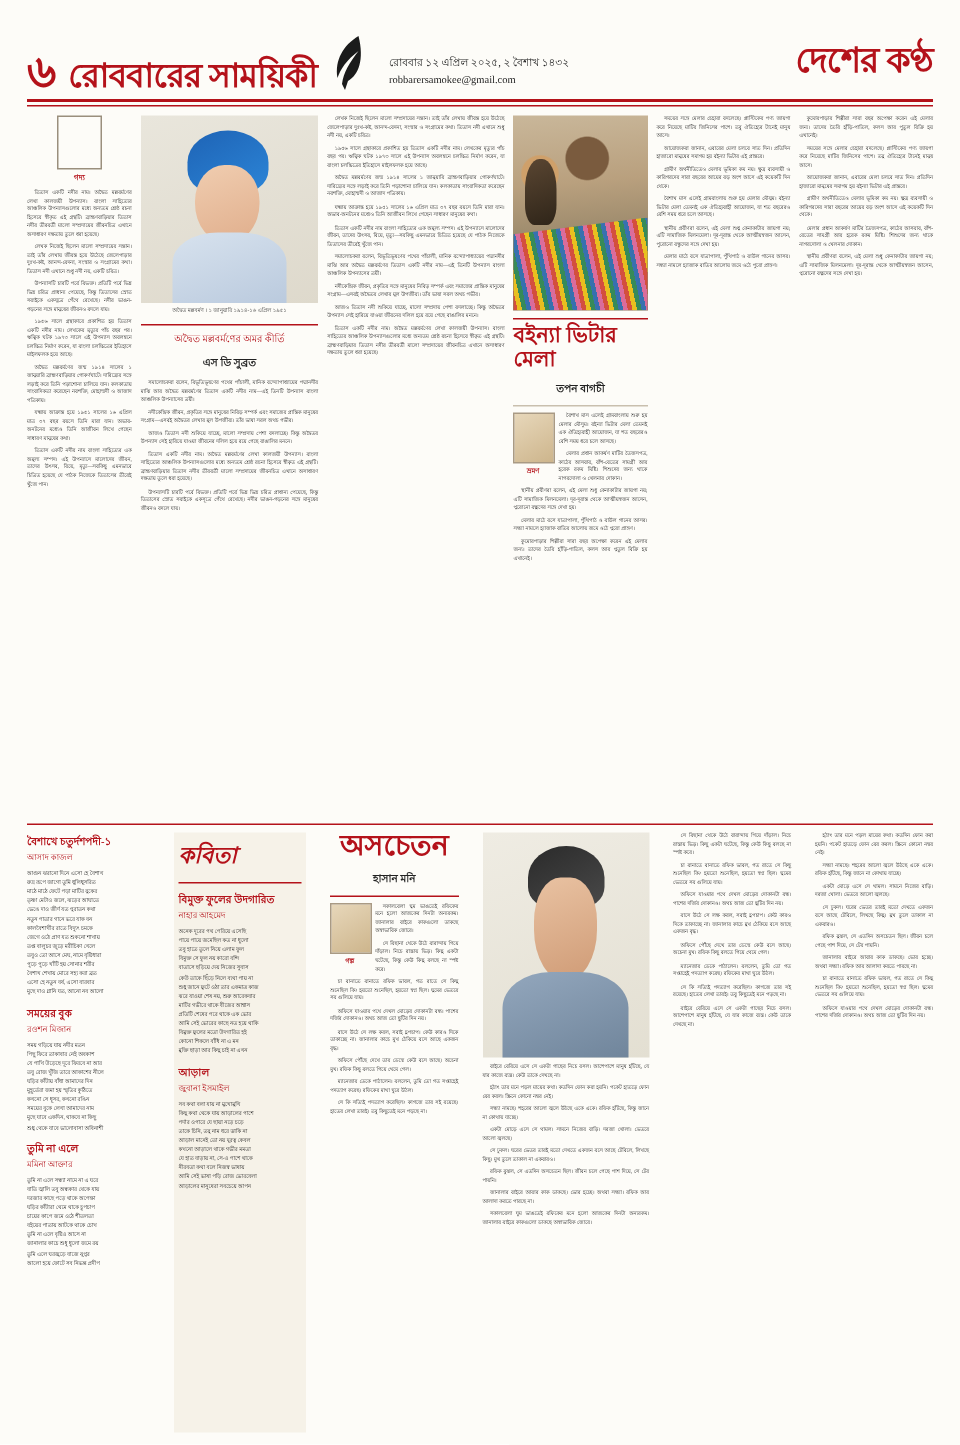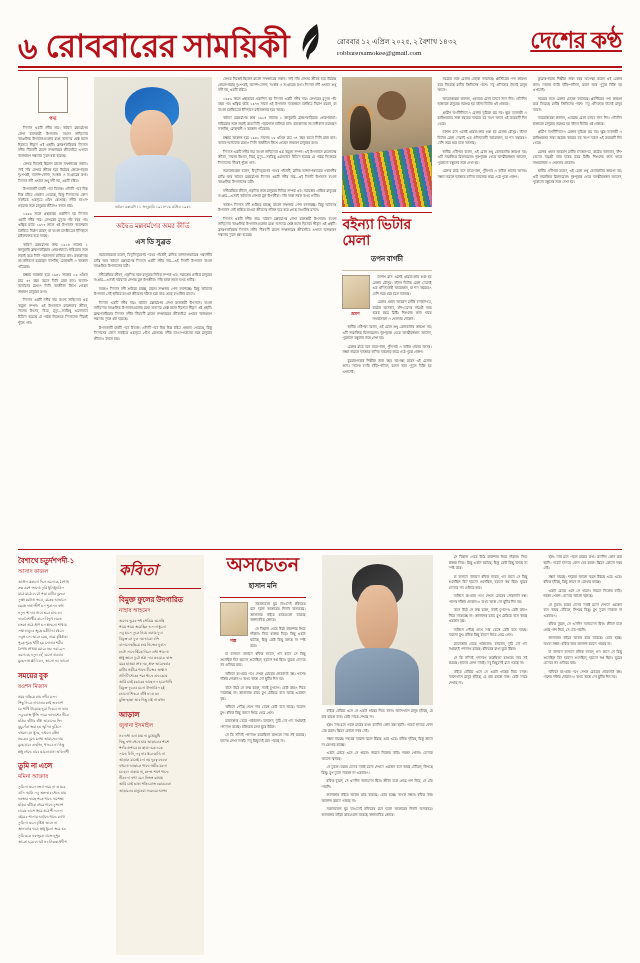--- a/index.html
+++ b/index.html
@@ -37,21 +37,21 @@
     gap: 8px;
   }
   .page-no {
     font-size: 30px;
     font-weight: bold;
     color: #b4121a;
     line-height: 0.9;
     font-family: "Liberation Serif", serif;
   }
   .mast-title {
-    font-size: 32px;
+    font-size: 22px;
     font-weight: bold;
     color: #b4121a;
     letter-spacing: -0.5px;
     line-height: 1;
   }
   .mast-logo {
     width: 26px;
     height: 40px;
     position: relative;
   }
@@ -64,21 +64,20 @@
     padding-bottom: 4px;
     flex: 1;
     margin-left: 14px;
   }
   .mast-right {
     font-size: 23px;
     font-weight: bold;
     color: #b4121a;
     padding-bottom: 1px;
     letter-spacing: -0.5px;
-    text-decoration: underline;
   }
   .rule-thin {
     border-top: 1px solid #b4121a;
     margin-top: 2px;
   }
 
   
   .col-text {
     font-size: 3.4px;
     line-height: 1.62;

